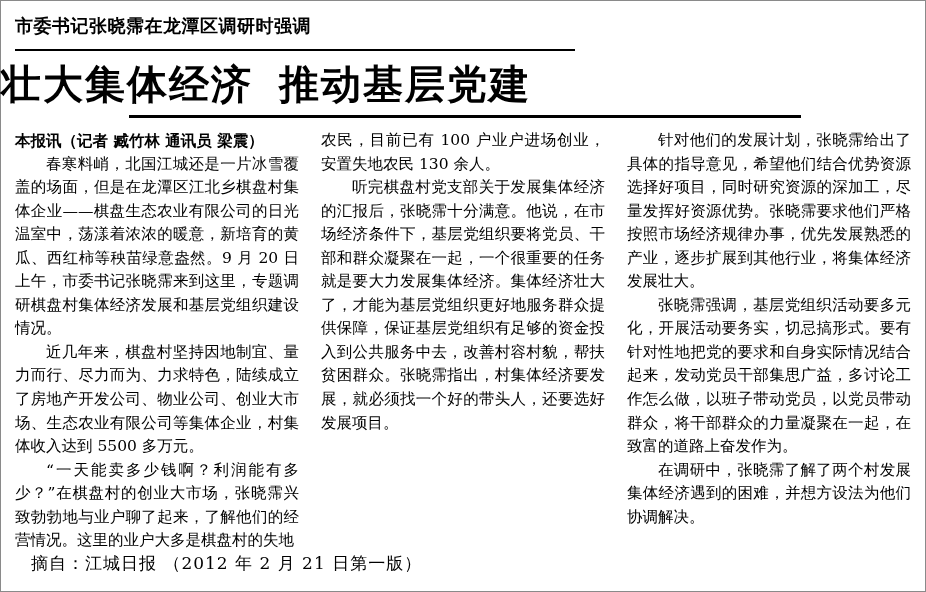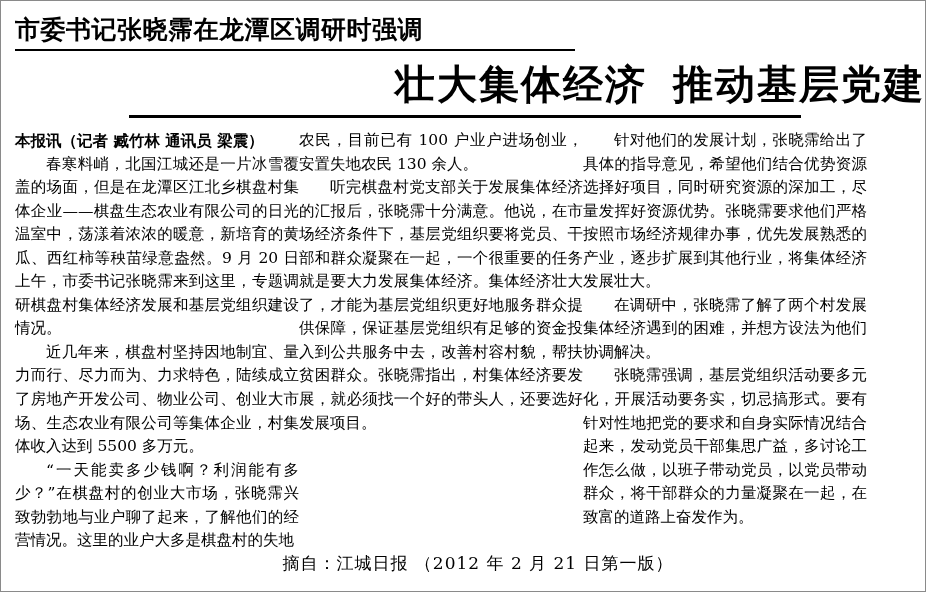--- a/index.html
+++ b/index.html
@@ -20,41 +20,41 @@
     height: 592px;
     box-sizing: border-box;
     border: 1px solid #8a8a8a;
     background: #ffffff;
   }
   
   .kicker {
     position: absolute;
     left: 14px;
     top: 14px;
-    font-size: 25px;
+    font-size: 18px;
     font-weight: bold;
     letter-spacing: 0.5px;
     line-height: 1.2;
     white-space: nowrap;
   }
   .kicker-rule {
     position: absolute;
     left: 14px;
     top: 48px;
     width: 560px;
     height: 2px;
     background: #000000;
   }
   
   .headline {
     position: absolute;
     left: 0;
     right: 0;
     top: 58px;
-    text-align: right;
+    text-align: left;
     font-size: 40px;
     font-weight: bold;
     letter-spacing: 2px;
     line-height: 1.25;
     white-space: nowrap;
   }
   .headline .gap {
     display: inline-block;
     width: 26px;
   }
@@ -67,20 +67,21 @@
     background: #000000;
   }
   
   .columns {
     position: absolute;
     left: 14px;
     top: 128px;
     width: 896px;
     height: 400px;
     display: flex;
+    gap: 22px;
   }
   .column {
     width: 284px;
     font-size: 15.5px;
     line-height: 1.52;
     text-align: justify;
     text-justify: inter-ideograph;
   }
   .column p {
     margin: 0 0 0 0;
@@ -89,21 +90,21 @@
   .byline {
     font-weight: bold;
     text-indent: 0 !important;
   }
   
   .source {
     position: absolute;
     left: 0;
     right: 0;
     bottom: 16px;
-    text-align: center;
+    text-align: left;
     font-size: 17px;
     letter-spacing: 1px;
   }
   .source-inner {
     display: inline-block;
     padding-left: 30px;
   }
 </style>
 </head>
 <body>
@@ -127,22 +128,22 @@
       <p>“一天能卖多少钱啊？利润能有多少？”在棋盘村的创业大市场，张晓霈兴致勃勃地与业户聊了起来，了解他们的经营情况。这里的业户大多是棋盘村的失地</p>
     </div>
 
     <div class="column">
       <p style="text-indent:0;">农民，目前已有 100 户业户进场创业，安置失地农民 130 余人。</p>
       <p>听完棋盘村党支部关于发展集体经济的汇报后，张晓霈十分满意。他说，在市场经济条件下，基层党组织要将党员、干部和群众凝聚在一起，一个很重要的任务就是要大力发展集体经济。集体经济壮大了，才能为基层党组织更好地服务群众提供保障，保证基层党组织有足够的资金投入到公共服务中去，改善村容村貌，帮扶贫困群众。张晓霈指出，村集体经济要发展，就必须找一个好的带头人，还要选好发展项目。</p>
     </div>
 
     <div class="column">
       <p>针对他们的发展计划，张晓霈给出了具体的指导意见，希望他们结合优势资源选择好项目，同时研究资源的深加工，尽量发挥好资源优势。张晓霈要求他们严格按照市场经济规律办事，优先发展熟悉的产业，逐步扩展到其他行业，将集体经济发展壮大。</p>
+      <p>张晓霈强调，基层党组织活动要多元化，开展活动要务实，切忌搞形式。要有针对性地把党的要求和自身实际情况结合起来，发动党员干部集思广益，多讨论工作怎么做，以班子带动党员，以党员带动群众，将干部群众的力量凝聚在一起，在致富的道路上奋发作为。</p>
       <p>在调研中，张晓霈了解了两个村发展集体经济遇到的困难，并想方设法为他们协调解决。</p>
-      <p>张晓霈强调，基层党组织活动要多元化，开展活动要务实，切忌搞形式。要有针对性地把党的要求和自身实际情况结合起来，发动党员干部集思广益，多讨论工作怎么做，以班子带动党员，以党员带动群众，将干部群众的力量凝聚在一起，在致富的道路上奋发作为。</p>
     </div>
 
   </div>
 
   <div class="source">
     <span class="source-inner">摘自：江城日报 （2012 年 2 月 21 日第一版）</span>
   </div>
 
 </div>
 

